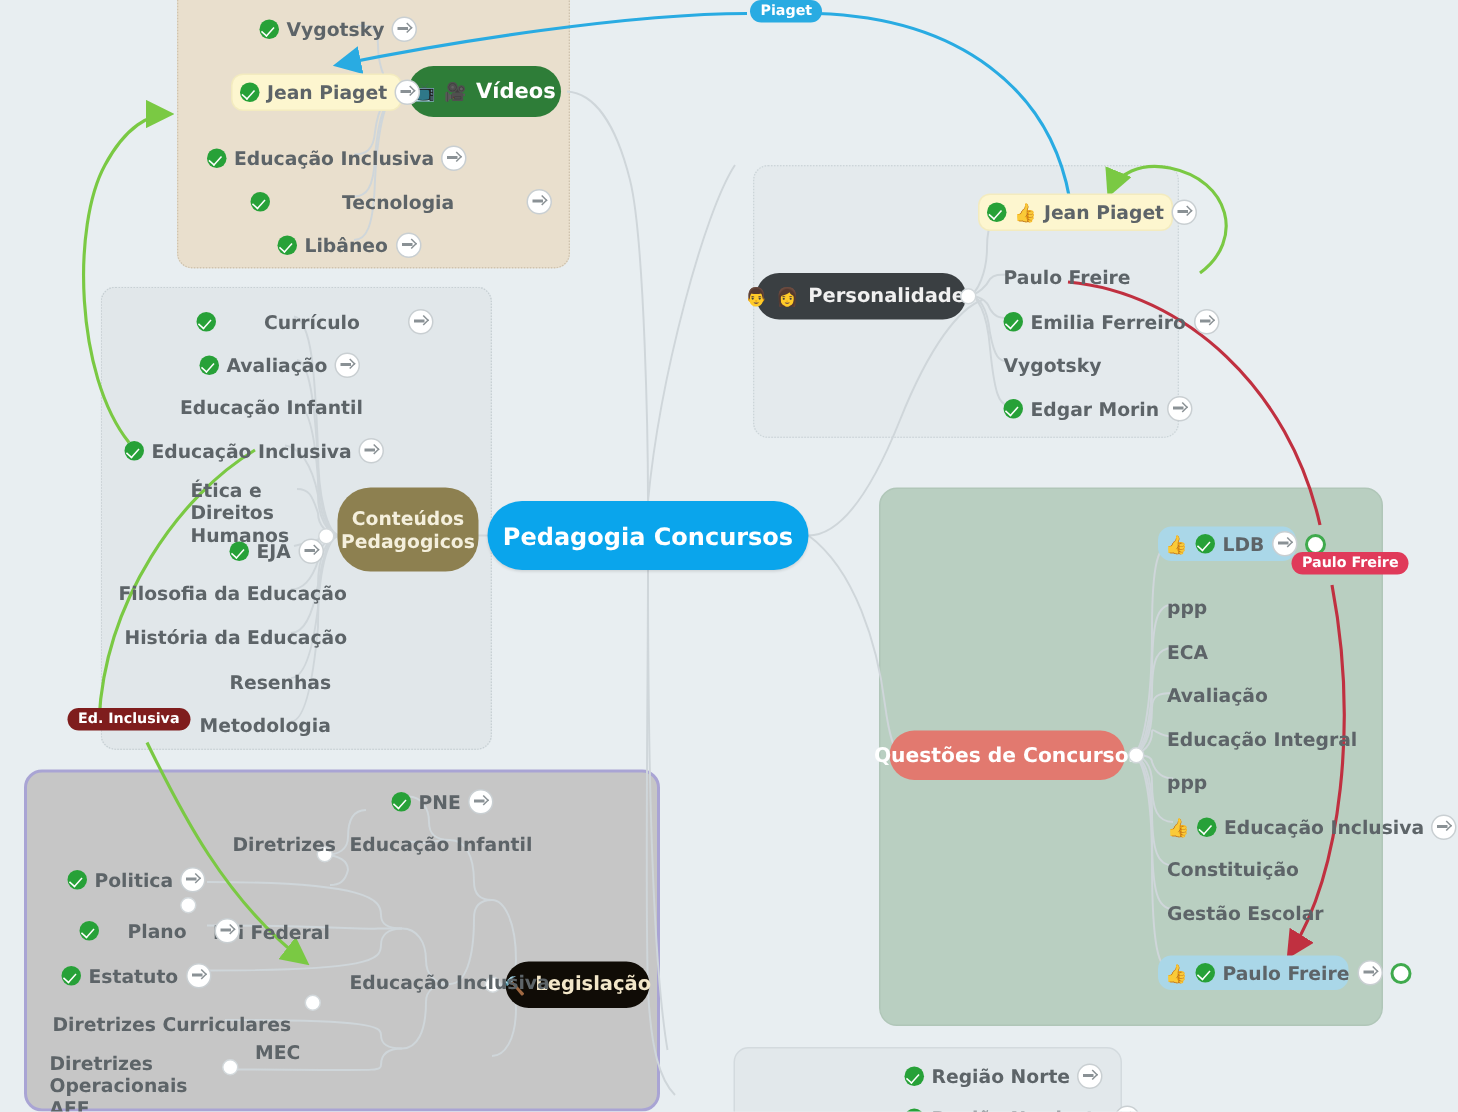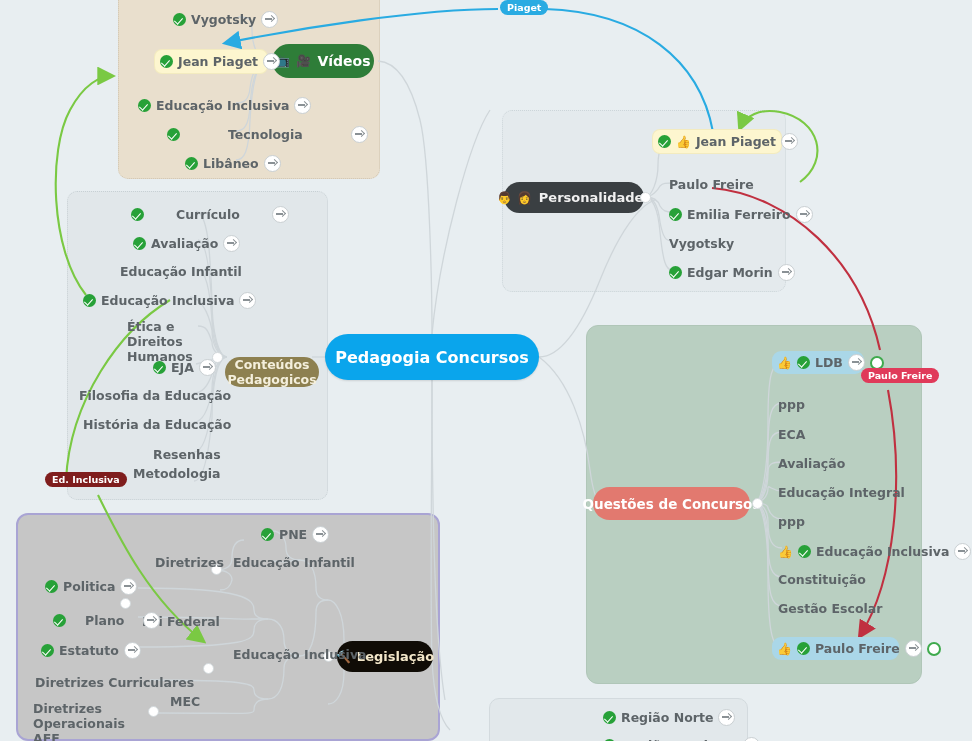--- a/index.html
+++ b/index.html
@@ -85,24 +85,23 @@
     border-radius:22px;font-weight:bold;box-sizing:border-box;white-space:nowrap;
   }
   .pill-center{
     left:325px;top:334px;width:214px;height:46px;background:#0aa5ec;color:#fff;
     font-size:16px;border-radius:23px;box-shadow:0 1px 2px rgba(0,0,0,.12);
   }
   .pill-videos{
     left:272px;top:44px;width:102px;height:34px;background:#2e7d38;color:#fff;font-size:14px;
   }
   .pill-conteudos{
-    left:225px;top:325px;width:94px;height:30px;background:#8d8050;color:#f4efdc;
+    left:225px;top:325px;width:94px;height:56px;background:#8d8050;color:#f4efdc;
     font-size:12.5px;flex-direction:column;gap:0;line-height:1.2;text-align:center;
     border-radius:22px;
-    margin-top:32px;
   }
   .pill-person{
     left:504px;top:182px;width:140px;height:31px;background:#3a3f42;color:#f0f0f0;font-size:13px;
   }
   .pill-questoes{
     left:593px;top:487px;width:157px;height:33px;background:#e2796f;color:#fff;font-size:13.5px;
   }
   .pill-legis{
     left:337px;top:641px;width:96px;height:31px;background:#100c06;color:#f3e7c9;font-size:13px;
   }
@@ -293,21 +292,21 @@
   </div>
   <div class="node" style="left:74px;top:385px;">
     <span class="lbl">Filosofia da Educação</span>
   </div>
   <div class="node" style="left:78px;top:414px;">
     <span class="lbl">História da Educação</span>
   </div>
   <div class="node" style="left:148px;top:444px;">
     <span class="lbl">Resenhas</span>
   </div>
-  <div class="node" style="left:128px;top:463px;">
+  <div class="node" style="left:128px;top:473px;">
     <span class="lbl">Metodologia</span>
   </div>
 
   <div class="pill pill-person">
     <span class="ico emoji">👨</span>
     <span class="ico emoji">👩</span>
     <span>Personalidades</span>
   </div>
   <div class="dot" style="left:640px;top:192px;"></div>
 

